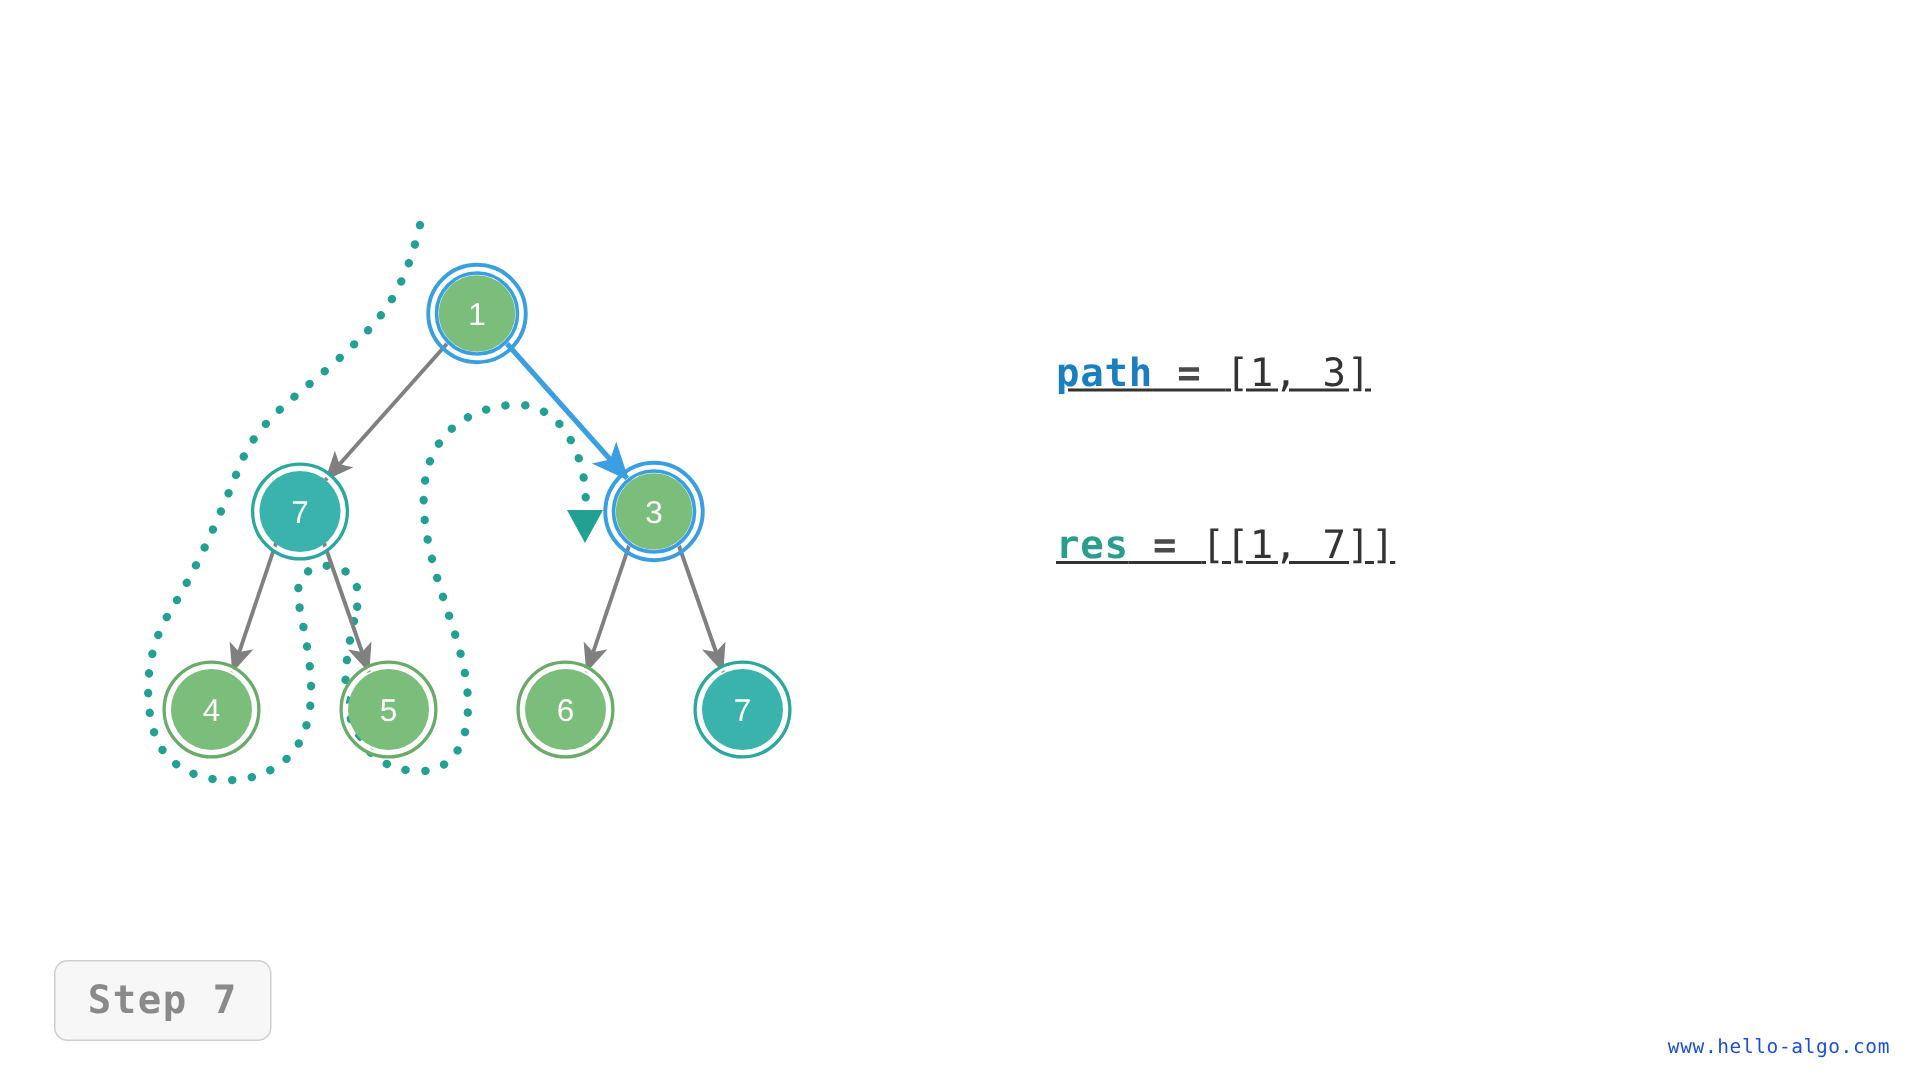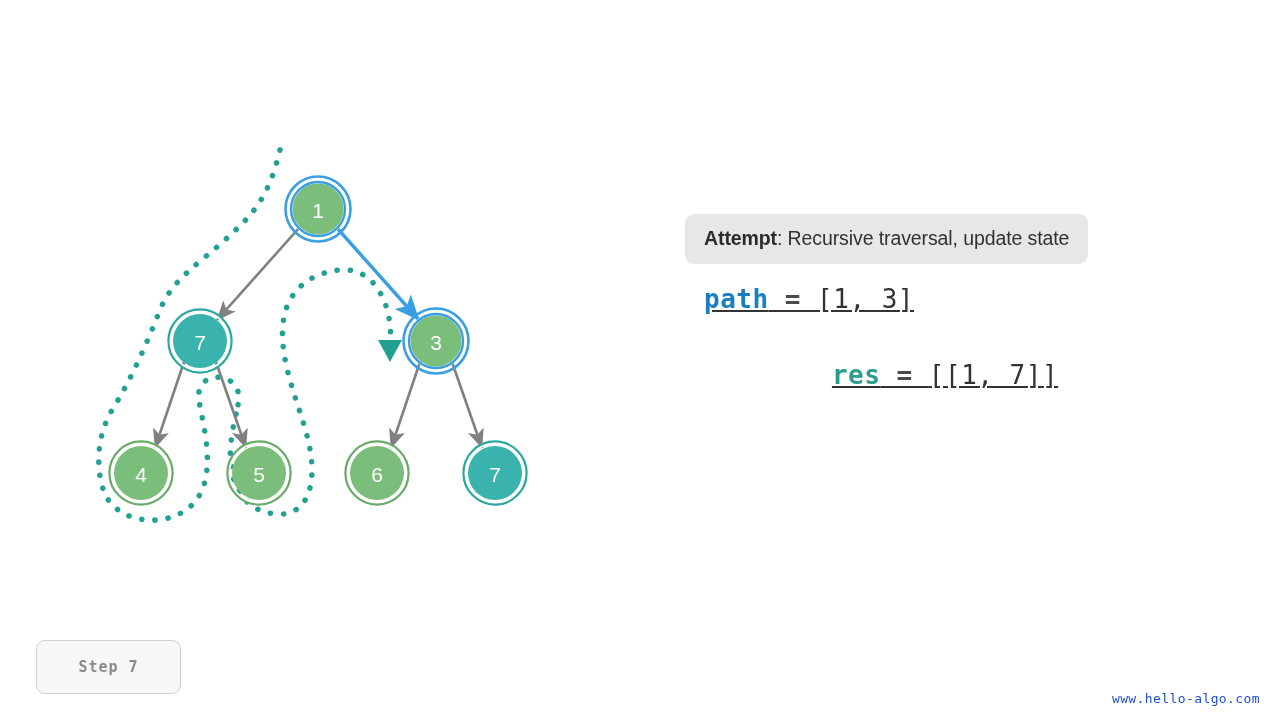--- a/index.html
+++ b/index.html
@@ -68,42 +68,42 @@
     font-family: "DejaVu Sans Mono", monospace;
     font-size: 26px;
     font-weight: bold;
     color: #333333;
     padding: 0 19px;
     white-space: pre;
     letter-spacing: 0.5px;
     text-decoration: underline;
   }
   #path-row { margin-top: 20px; }
-  #res-row  { margin-top: 46px; text-align: center; }
+  #res-row  { margin-top: 85px; }
   .var-path { color: #1a7fc1; }
   .var-res  { color: #2a9d8f; }
   .code-op  { color: #4a4a4a; font-weight: bold; }
   .code-val { color: #333333; font-weight: normal; }
 
   
   #step-badge {
     position: absolute;
     left: 36px;
     top: 640px;
     width: 145px;
     height: 54px;
     box-sizing: border-box;
     border: 1px solid #cfcfcf;
     border-radius: 9px;
     background: #f7f7f7;
     display: flex;
     align-items: center;
     justify-content: center;
     font-family: "DejaVu Sans Mono", monospace;
-    font-size: 15px;
+    font-size: 26px;
     font-weight: bold;
     color: #8a8a8a;
     letter-spacing: 1px;
   }
 
   
   #watermark {
     position: absolute;
     right: 20px;
     bottom: 14px;
@@ -207,21 +207,20 @@
       <circle cx="495" cy="473" r="27" fill="#39b3ab"></circle>
       <circle cx="495" cy="473" r="30" fill="none" stroke="#ffffff" stroke-width="2.6"></circle>
       <circle cx="495" cy="473" r="31.6" fill="none" stroke="#2aa79f" stroke-width="2.2"></circle>
       <text class="node-label" x="495" y="474">7</text>
     </g>
   </svg>
 </div>
 
 <div id="info-panel">
 
-  <div id="attempt-row" class="desc-row"><span class="kw">Attempt</span><span>: Recursive traversal, update state</span></div>
 
 
   <div id="path-row" class="code-row"><span class="var-path">path</span><span class="code-op"> = </span><span class="code-val">[1, 3]</span></div>
 
   <div id="res-row" class="code-row"><span class="var-res">res</span><span class="code-op"> = </span><span class="code-val">[[1, 7]]</span></div>
 
 </div>
 
 <div id="step-badge">
     <span>Step 7</span>

